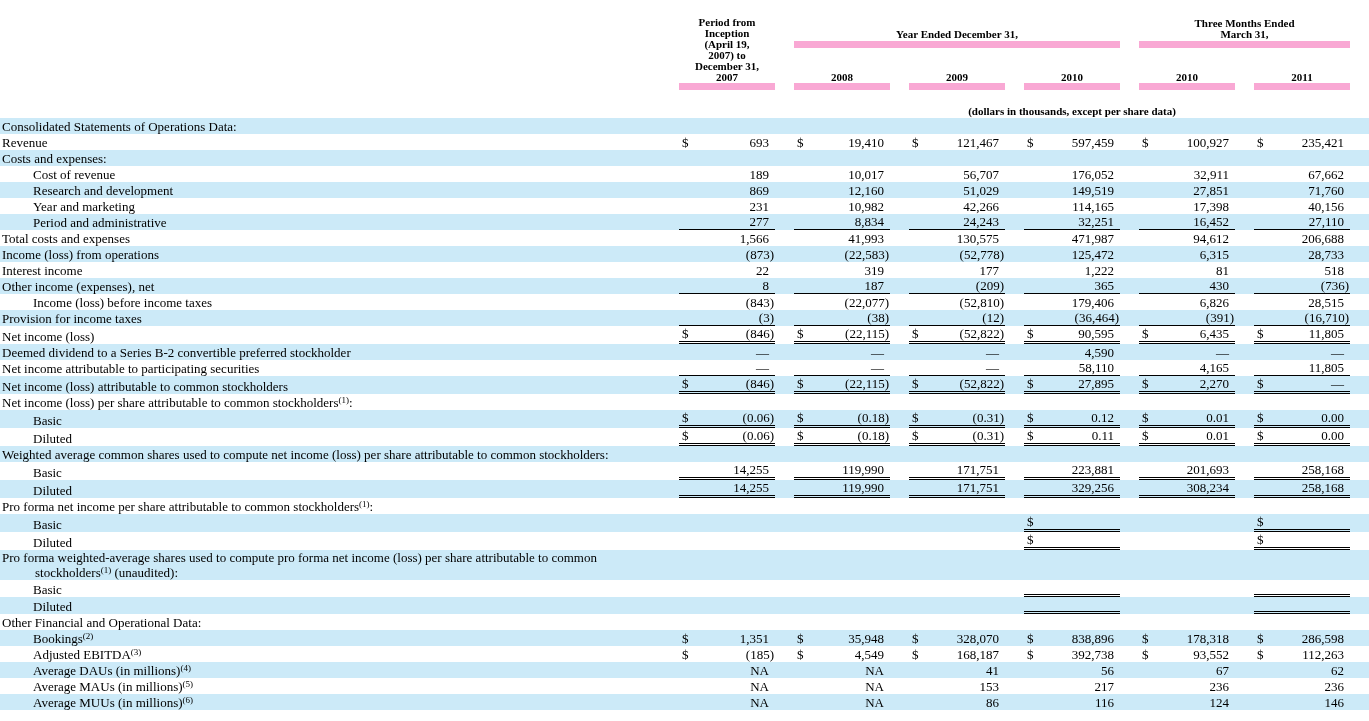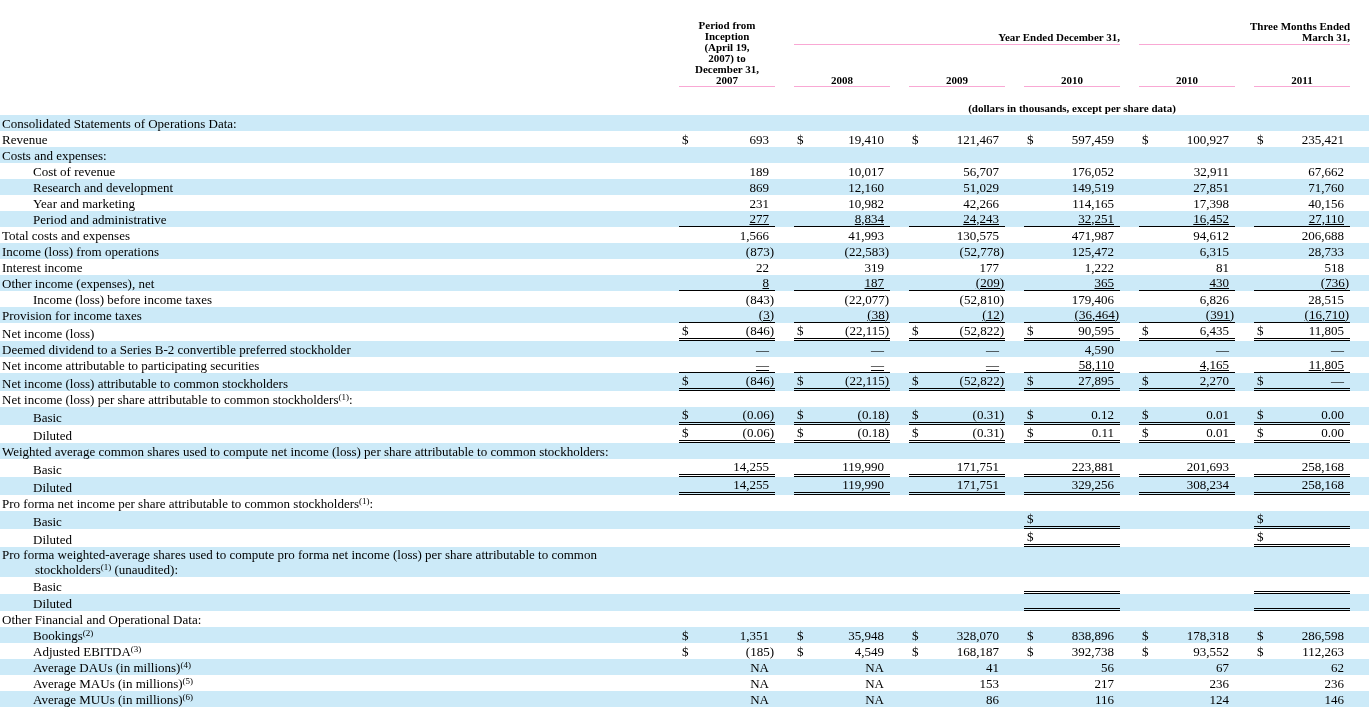--- a/index.html
+++ b/index.html
@@ -3,36 +3,36 @@
 <meta charset="utf-8">
 <style>
   html,body{margin:0;padding:0;background:#fff;width:1369px;height:721px;overflow:hidden;}
   body{font-family:"Liberation Serif","DejaVu Serif",serif;color:#000;}
   table{border-collapse:collapse;table-layout:fixed;width:1369px;font-size:13px;line-height:15px;}
   td{padding:0;vertical-align:bottom;overflow:hidden;}
   thead td{overflow:visible;}
   tbody td{height:16px;}
   tr.stripe{background:var(--stripe,#cceaf8);}
   .hdr{font-weight:bold;font-size:11px;line-height:11px;text-align:center;}
-  .rule{border-bottom:1px solid #f9a8d4;}
+  .rule{border-bottom:7px solid #f9a8d4;}
   .h1{height:44px;}
   .h2{height:42px;}
   .units{font-weight:bold;font-size:11px;line-height:13px;height:28px;text-align:center;}
   .lbl{padding-left:2px;white-space:nowrap;}
   .ind{padding-left:33px;margin-left:8px;}
   .bold{font-weight:normal;}
   .hang{white-space:normal;max-width:614px;padding-left:33px;text-indent:-33px;line-height:15px;}
   sup{font-size:9px;line-height:0;vertical-align:4px;}
   .cellbox{display:flex;justify-content:space-between;align-items:flex-end;padding-left:3px;min-height:14px;}
-  .b1{border-bottom:1px solid #000;text-decoration:underline;}
+  .b1{border-bottom:1px solid #000;}
   .b2{border-bottom:3px double #000;}
   .dollar{text-align:left;}
   .val{flex:1;text-align:right;padding-right:6px;}
   .val.paren{padding-right:1px;text-align:right;}
-  .ygrp,.qgrp{padding-bottom:1px;text-align:right;}
+  .ygrp,.qgrp{padding-bottom:1px;}
 </style>
 </head>
 <body>
 
 <table>
   <colgroup>
     <col style="width:660px">
       <col style="width:19px">
       <col style="width:96px">
       <col style="width:19px">

